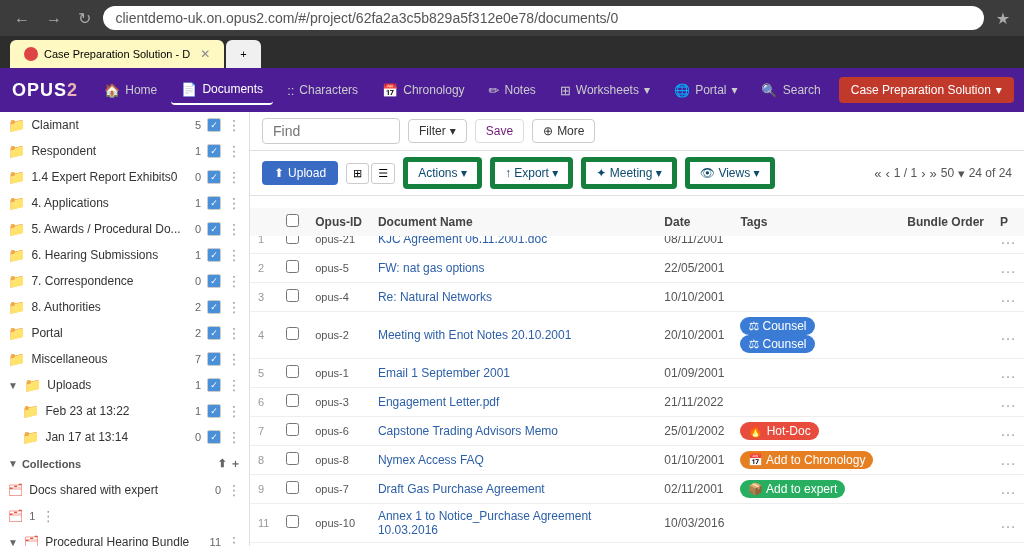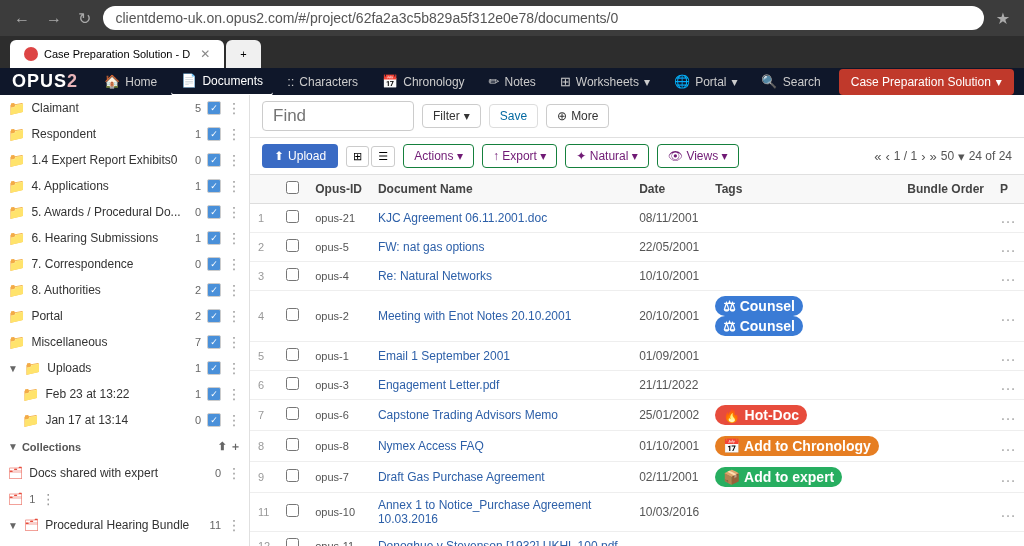--- a/index.html
+++ b/index.html
@@ -2,33 +2,33 @@
 <html><head>
   <meta charset="utf-8">
   <style>
     * { box-sizing: border-box; margin: 0; padding: 0; }
     body { font-family: -apple-system, BlinkMacSystemFont, 'Segoe UI', Arial, sans-serif; font-size: 12px; background: #f0f0f0; overflow: hidden; }
 
     
     .browser-bar { background: #3c3c3c; padding: 6px 10px; display: flex; align-items: center; gap: 8px; height: 36px; }
     .browser-tabs { background: #2d2d2d; display: flex; align-items: flex-end; padding: 0 10px; height: 32px; gap: 2px; }
     .browser-tab { background: #f0f0f0; border-radius: 6px 6px 0 0; padding: 6px 14px; font-size: 11px; display: flex; align-items: center; gap: 6px; height: 28px; }
-    .browser-tab.active { background: #ffffff; }
+    .browser-tab.active { background: #fef9c3; }
     .tab-icon { width: 14px; height: 14px; background: #d44; border-radius: 50%; display: inline-block; }
     .tab-close { color: #888; margin-left: 4px; cursor: pointer; font-size: 12px; }
     .nav-btn { color: #aaa; background: none; border: none; font-size: 16px; cursor: pointer; padding: 2px 4px; }
     .nav-btn:disabled { color: #555; }
     .address-bar { flex: 1; background: #fff; border-radius: 20px; padding: 4px 12px; font-size: 14px; color: #333; display: flex; align-items: center; gap: 6px; }
     .address-bar .url { color: #555; }
 
     
     .app { display: flex; flex-direction: column; height: calc(546px - 68px); background: white; }
 
     
-    .top-nav { background: #0f172a; display: flex; align-items: center; padding: 0 12px; height: 27px; gap: 4px; }
+    .top-nav { background: #4c1d95; display: flex; align-items: center; padding: 0 12px; height: 44px; gap: 4px; }
     .logo { color: white; font-weight: bold; font-size: 18px; margin-right: 12px; letter-spacing: 1px; }
     .logo span { color: #e8b4b8; }
     .nav-item { color: #ccc; padding: 6px 10px; border-radius: 4px; cursor: pointer; font-size: 12px; display: flex; align-items: center; gap: 5px; white-space: nowrap; }
     .nav-item.active { color: white; border-bottom: 2px solid white; }
     .nav-item .icon { font-size: 13px; }
     .nav-spacer { flex: 1; }
     .case-btn { background: #c0392b; color: white; padding: 6px 12px; border-radius: 4px; font-size: 12px; cursor: pointer; display: flex; align-items: center; gap: 5px; white-space: nowrap; }
     .nav-icon-btn { color: #ccc; background: none; border: none; font-size: 14px; cursor: pointer; padding: 4px 6px; }
 
     
@@ -48,45 +48,45 @@
     .indent1 { padding-left: 22px; }
 
     
     .chevron { font-size: 10px; color: #666; }
 
     
     .content { flex: 1; display: flex; flex-direction: column; overflow: hidden; }
 
     
     .toolbar { display: flex; align-items: center; padding: 6px 12px; border-bottom: 1px solid #e0e0e0; gap: 8px; background: white; }
-    .search-box { border: 1px solid #ccc; border-radius: 4px; padding: 4px 10px; font-size: 17px; width: 152px; }
+    .search-box { border: 1px solid #ccc; border-radius: 4px; padding: 4px 10px; font-size: 14px; width: 138px; }
     .toolbar-btn { border: 1px solid #ccc; border-radius: 4px; padding: 4px 10px; font-size: 12px; background: white; cursor: pointer; display: flex; align-items: center; gap: 4px; color: #333; }
-    .toolbar-btn.save { color: #0369a1; border-color: #ddd; }
+    .toolbar-btn.save { color: #701a75; border-color: #ddd; }
 
     .toolbar2 { display: flex; align-items: center; padding: 6px 12px; border-bottom: 1px solid #e0e0e0; gap: 8px; background: white; }
     .upload-btn { background: #3a6bc4; color: white; border: none; border-radius: 4px; padding: 5px 12px; font-size: 12px; cursor: pointer; display: flex; align-items: center; gap: 4px; }
-    .action-btn { border: 1px solid #15803d; border-radius: 4px; padding: 4px 10px; font-size: 12px; background: white; cursor: pointer; color: #701a75; }
+    .action-btn { border: 5px solid #15803d; border-radius: 4px; padding: 4px 10px; font-size: 12px; background: white; cursor: pointer; color: #0c4a6e; }
     .view-toggle { display: flex; gap: 2px; }
     .view-btn { border: 1px solid #ccc; background: white; border-radius: 3px; padding: 3px 6px; cursor: pointer; font-size: 11px; }
     .pagination { margin-left: auto; display: flex; align-items: center; gap: 4px; font-size: 12px; color: #555; }
     .page-btn { border: none; background: none; cursor: pointer; color: #555; font-size: 13px; }
 
     
     .table-wrapper { flex: 1; overflow-y: auto; }
     table { width: 100%; border-collapse: collapse; font-size: 12px; }
-    thead th { background: #f8f8f8; border-bottom: 1px solid #ddd; padding: 6px 8px; text-align: left; font-weight: 600; color: #444; position: sticky; top: 0; z-index: 1; white-space: nowrap; }
+    thead th { background: #f8f8f8; border-bottom: 1px solid #ddd; padding: 6px 8px; text-align: left; font-weight: 600; color: #444; position: sticky; top: 12px; z-index: 1; white-space: nowrap; }
     tbody tr { border-bottom: 1px solid #eee; }
     tbody td { padding: 5px 8px; color: #333; vertical-align: middle; }
     .row-num { color: #999; font-size: 11px; width: 20px; }
     .checkbox-cell { width: 24px; }
     .doc-checkbox { width: 13px; height: 13px; border: 1px solid #bbb; border-radius: 2px; cursor: pointer; }
     .opus-id { color: #555; font-size: 11px; white-space: nowrap; }
     .doc-name { color: #2c5fa8; cursor: pointer; }
     .date-cell { color: #555; white-space: nowrap; }
-    .tag-badge { display: inline-flex; align-items: center; gap: 3px; padding: 2px 8px; border-radius: 12px; font-size: 14px; font-weight: 700; white-space: nowrap; }
+    .tag-badge { display: inline-flex; align-items: center; gap: 3px; padding: 2px 8px; border-radius: 12px; font-size: 12px; font-weight: 400; white-space: nowrap; }
     .tag-counsel { background: #3a7bd5; color: white; }
     .tag-hotdoc { background: #e74c3c; color: white; }
     .tag-chronology { background: #e67e22; color: white; }
     .tag-bundle { background: #27ae60; color: white; }
     .tag-pleadings { background: #8e44ad; color: white; }
     .more-btn { background: none; border: none; color: #aaa; cursor: pointer; font-size: 16px; }
 
     
     .avatar { width: 32px; height: 32px; border-radius: 50%; background: #555; overflow: hidden; margin-left: 8px; }
     .avatar-img { width: 100%; height: 100%; object-fit: cover; background: linear-gradient(135deg, #8BC34A, #4CAF50); display: flex; align-items: center; justify-content: center; color: white; font-size: 14px; font-weight: bold; }
@@ -327,21 +327,21 @@
           <span>Actions</span>
           <span>▾</span>
         </button>
         <button class="action-btn">
           <span>↑</span>
           <span>Export</span>
           <span>▾</span>
         </button>
         <button class="action-btn">
           <span>✦</span>
-          <span>Natural</span>
+          <span>Meeting</span>
           <span>▾</span>
         </button>
         <button class="action-btn">
           <span>👁</span>
           <span>Views</span>
           <span>▾</span>
         </button>
         <div class="pagination">
           <button class="page-btn">«</button>
           <button class="page-btn">‹</button>

